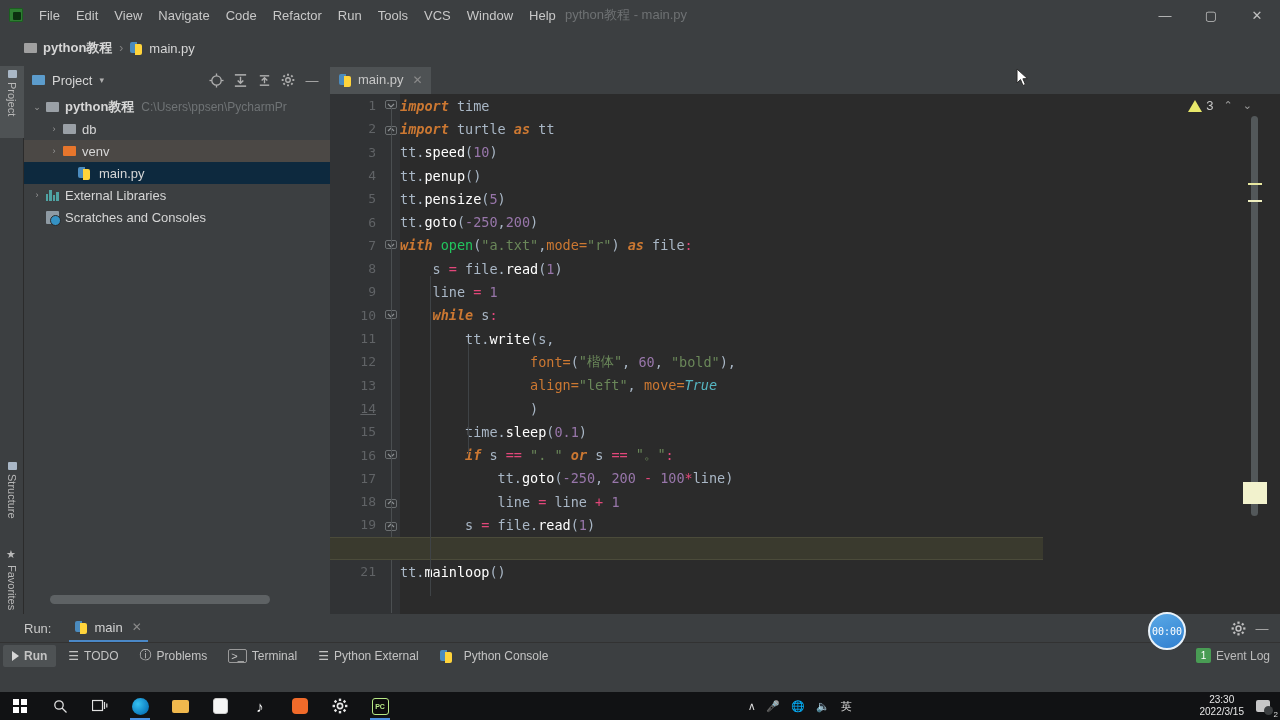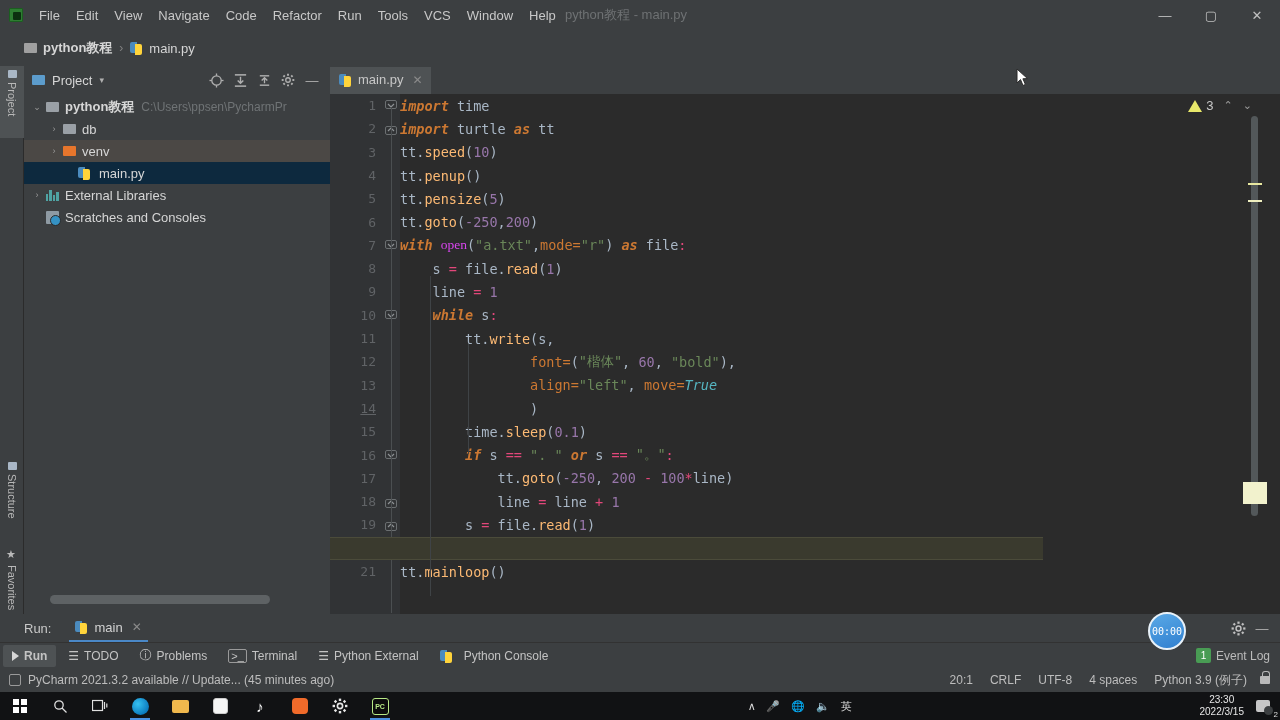--- a/index.html
+++ b/index.html
@@ -169,22 +169,22 @@
     font-family:"DejaVu Sans Mono","Liberation Mono",monospace; line-height:23.3px;
   }
   .lnum.cur { color:#a4a3a3; }
   .caret-line-bg{
     position:absolute; left:0; width:713px; height:23.3px; background:#3a3a2e;
     border-top:1px solid #4b4b3a; border-bottom:1px solid #4b4b3a;
   }
   
   .k   { color:#cc7832; font-style:italic; font-weight:bold; }
   .id  { color:#a9b7c6; }
-  .fn  { color:#d946ef;font-family:Liberation Serif, serif; }
-  .mth { color:#fdba74; }
+  .fn  { color:#22c55e; }
+  .mth { color:#ffffff; }
   .st  { color:#6a8759; }
   .nu  { color:#9876aa; }
   .op  { color:#e2477a; }
   .kwarg{ color:#cc7832; }
   .tru { color:#56b6c2; font-style:italic; }
 
   .right-strip {
     position:absolute; left:713px; top:0; width:237px; height:520px; background:#2b2b2b;
   }
   .warn-chip {
@@ -627,34 +627,20 @@
     <div class="tw-item">
       <span class="py-file-ico"></span>
       <span>Python Console</span>
     </div>
     <div class="tw-right">
       <span class="evt-badge">1</span>
       <span>Event Log</span>
     </div>
   </div>
 
-  <div class="statusbar">
-    <div class="sb-left">
-      <span class="sb-ico"></span>
-      <span>PyCharm 2021.3.2 available // Update... (45 minutes ago)</span>
-    </div>
-    <div class="sb-right">
-      <span>20:1</span>
-      <span>CRLF</span>
-      <span>UTF-8</span>
-      <span>4 spaces</span>
-      <span>Python 3.9 (例子)</span>
-      <span class="lock-ico"></span>
-    </div>
-  </div>
 
   <div class="taskbar">
     <div class="tb-ic">
       <span class="win-logo">
           <i></i>
           <i></i>
           <i></i>
           <i></i>
         </span>
     </div>

